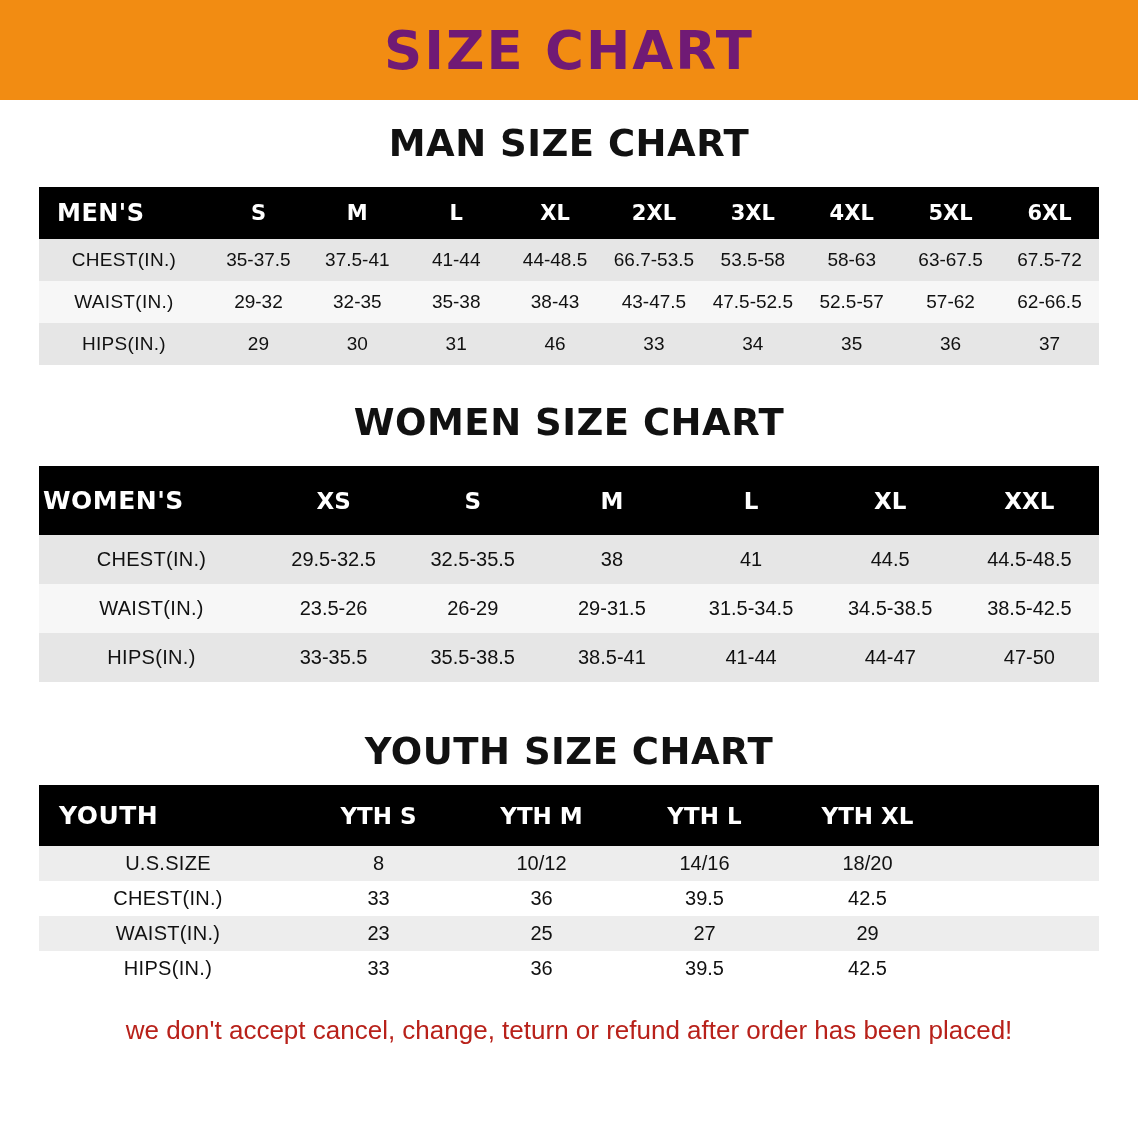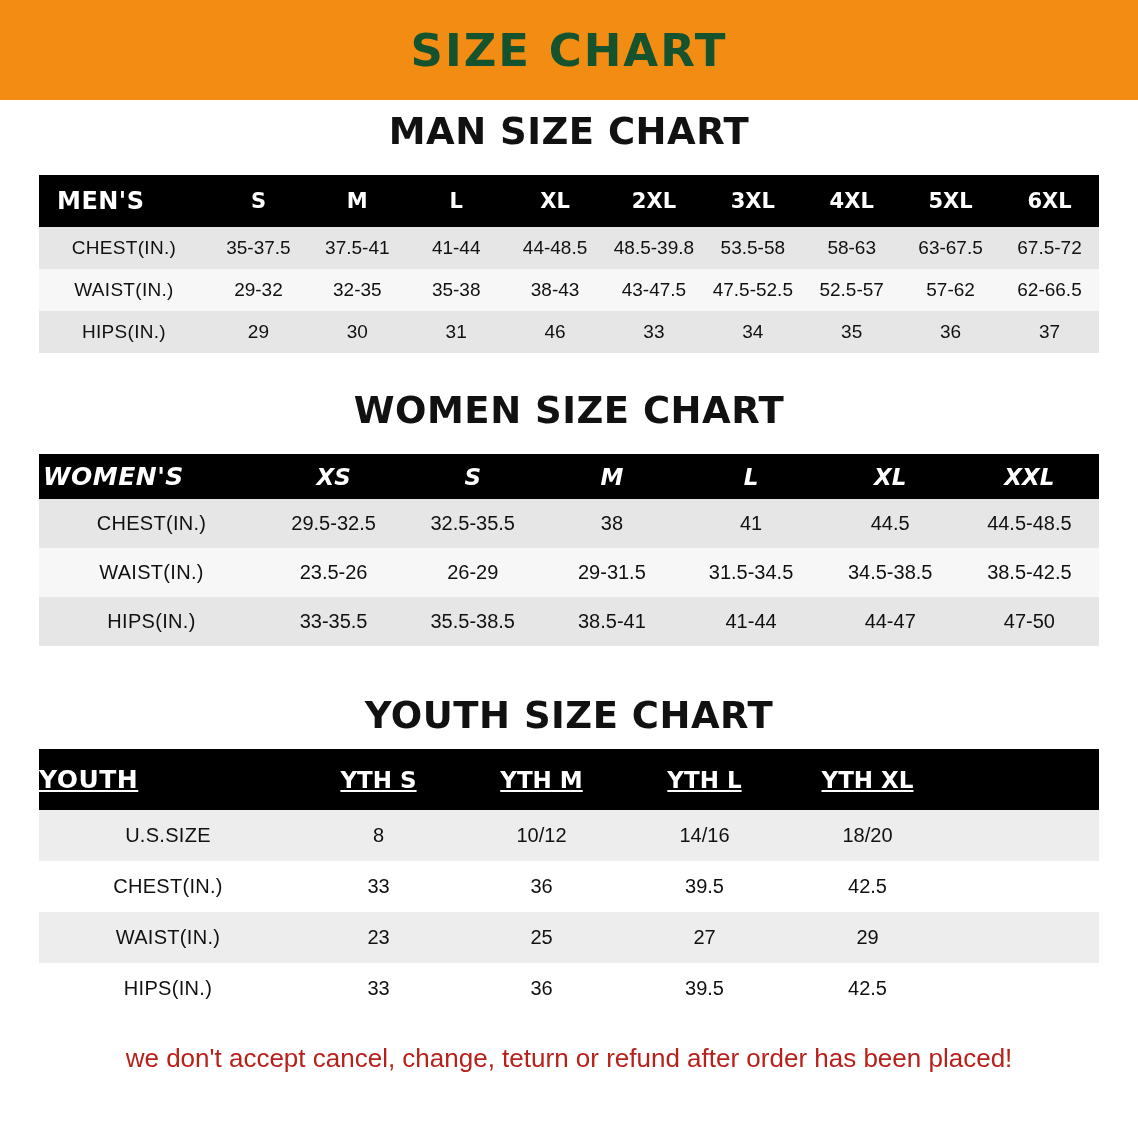--- a/index.html
+++ b/index.html
@@ -20,35 +20,35 @@
     background: #F28C12;
     height: 100px;
     display: flex;
     align-items: center;
     justify-content: center;
     width: 100%;
   }
   .banner-title {
     font-family: "DejaVu Sans", sans-serif;
     font-weight: 700;
-    font-size: 45px;
+    font-size: 53px;
     letter-spacing: 2px;
-    color: #14532d;
+    color: #701a75;
     line-height: 1;
   }
 
   .section-title {
     text-align: center;
     font-family: "DejaVu Sans", sans-serif;
     font-weight: 700;
     font-size: 37px;
     color: #111111;
     letter-spacing: 0.5px;
   }
-  .t-man   { margin-top: 10px; margin-bottom: 22px; }
+  .t-man   { margin-top: 22px; margin-bottom: 22px; }
   .t-women { margin-top: 36px; margin-bottom: 22px; text-align: center; }
   .t-youth { margin-top: 48px; margin-bottom: 12px; }
 
   .table-wrap {
     width: 1060px;
     margin: 0 auto;
   }
   table {
     width: 100%;
     border-collapse: collapse;
@@ -86,25 +86,25 @@
     font-size: 19px;
     letter-spacing: 0.3px;
     margin-left: 32px;
   }
   tbody tr.odd  { background: #e6e6e6; }
   tbody tr.even { background: #f7f7f7; }
 
   
   .youth tbody tr.odd  { background: #ededed; }
   .youth tbody tr.even { background: #ffffff; }
-  .youth tbody td { font-size: 20px; padding: 14px 2px; }
-  .youth thead th { font-size: 23px; padding: 16px 0; text-decoration: underline; }
+  .youth tbody td { font-size: 20px; padding: 6px 2px; }
+  .youth thead th { font-size: 23px; padding: 16px 20px; }
   .youth thead th.rowlabel { font-size: 25px; }
 
-  .women thead th { font-size: 23px; padding: 8px 4px; font-style: italic; }
+  .women thead th { font-size: 23px; padding: 20px 4px; }
   .women thead th.rowlabel { font-size: 25px; }
   .women tbody td { font-size: 20px; padding: 13px 2px; }
 
   .notice {
     width: 1060px;
     margin: 26px auto 0 auto;
     text-align: center;
     color: #B8211A;
     font-size: 26px;
     line-height: 1.45;
@@ -136,21 +136,21 @@
         <th>6XL</th>
       </tr>
     </thead>
     <tbody>
       <tr class="odd">
         <td class="rowlabel">CHEST(IN.)</td>
         <td>35-37.5</td>
         <td>37.5-41</td>
         <td>41-44</td>
         <td>44-48.5</td>
-        <td>48.5-39.8</td>
+        <td>66.7-53.5</td>
         <td>53.5-58</td>
         <td>58-63</td>
         <td>63-67.5</td>
         <td>67.5-72</td>
       </tr>
       <tr class="even">
         <td class="rowlabel">WAIST(IN.)</td>
         <td>29-32</td>
         <td>32-35</td>
         <td>35-38</td>

